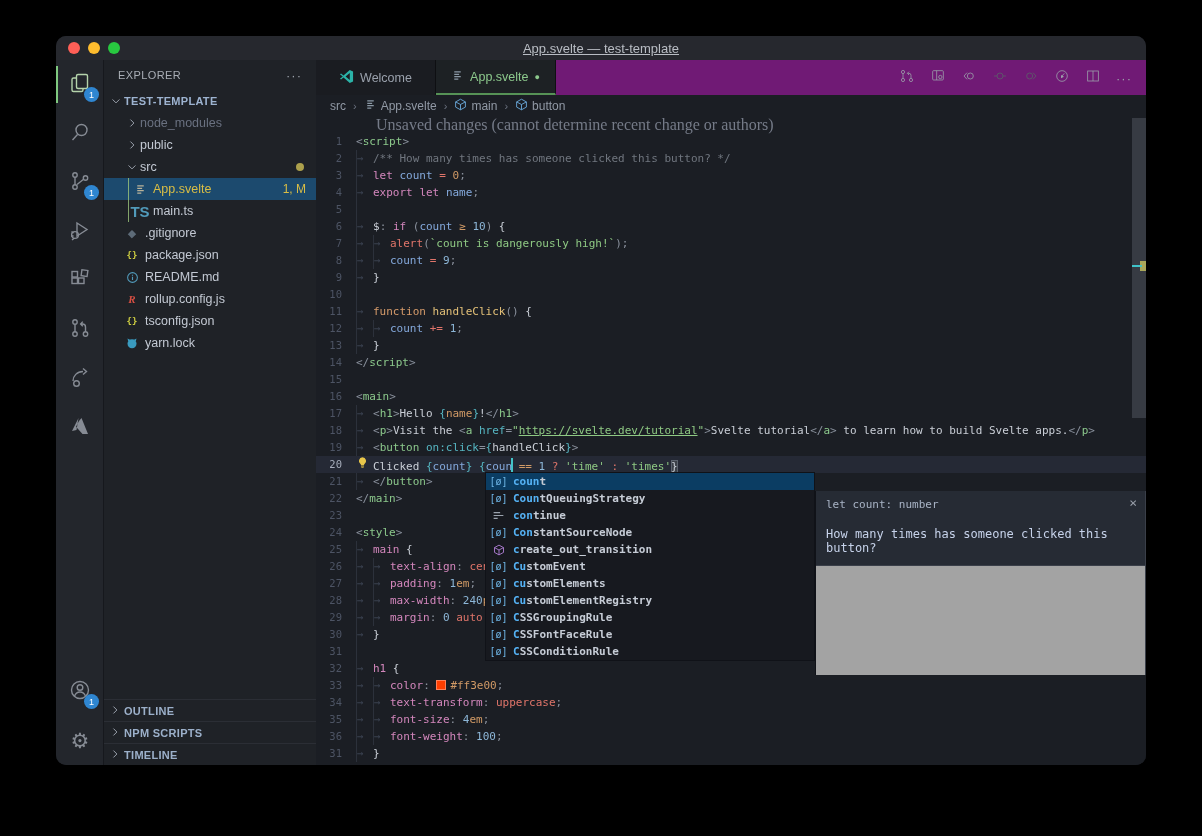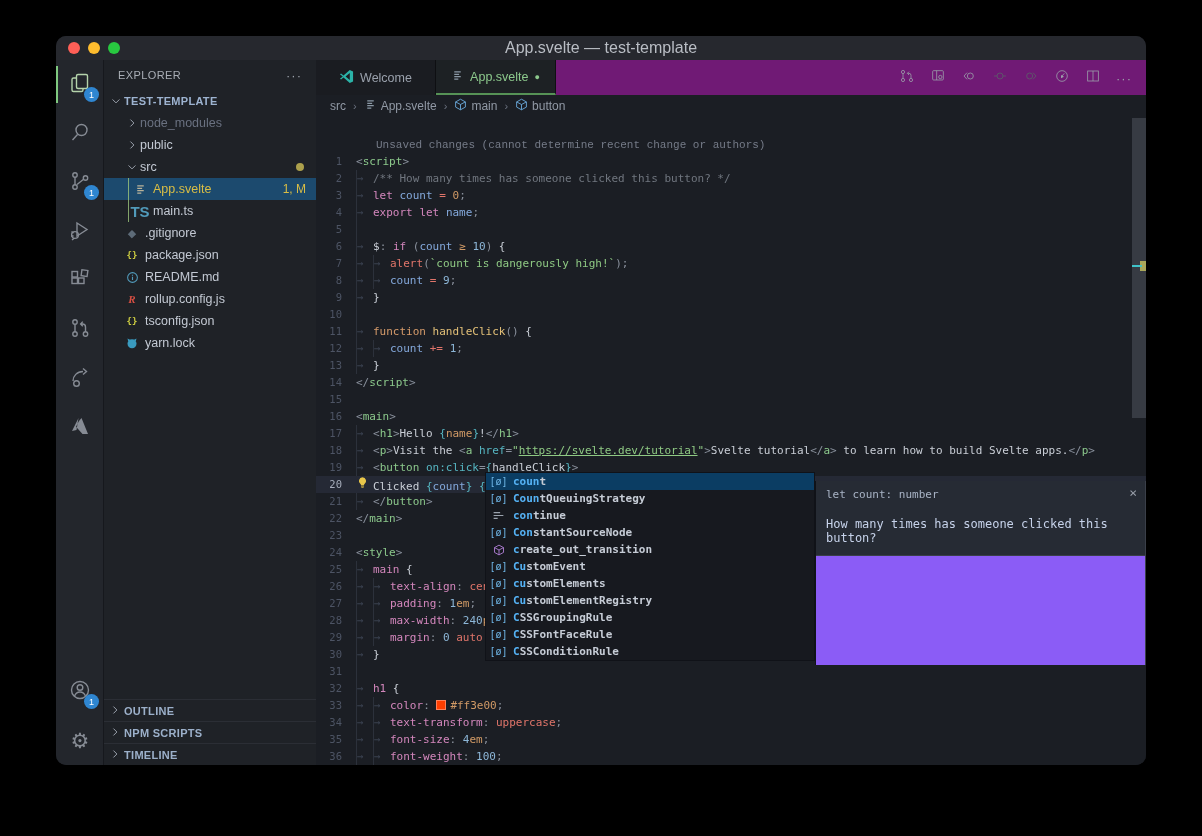--- a/index.html
+++ b/index.html
@@ -9,21 +9,21 @@
   .window { position:absolute; left:56px; top:36px; width:1090px; height:729px;
     border-radius:10px; overflow:hidden; background:#1b1e24; display:flex; flex-direction:column;
     box-shadow:0 20px 60px rgba(0,0,0,.7); }
 
   
   .titlebar { height:24px; background:#26282e; display:flex; align-items:center; justify-content:center;
     position:relative; flex:0 0 auto; }
   .traffic { position:absolute; left:12px; top:6px; display:flex; gap:8px; }
   .tl { width:12px; height:12px; border-radius:50%; }
   .tl.r { background:#ff5f57; } .tl.y { background:#febc2e; } .tl.g { background:#28c840; }
-  .wtitle { font-size:16px; color:#b9bdc4; }
+  .wtitle { font-size:13px; color:#b9bdc4;text-decoration:underline; }
 
   .main { flex:1; display:flex; min-height:0; }
 
   
   .activitybar { width:48px; background:#23262c; display:flex; flex-direction:column; flex:0 0 auto;
     border-right:1px solid #16181d; }
   .act { width:48px; height:49px; display:flex; align-items:center; justify-content:center; position:relative; cursor:pointer; }
   .act svg { stroke:#868b94; fill:none; stroke-width:1.4; }
   .act.active svg { stroke:#b4d3ab; }
   .act.active::before { content:""; position:absolute; left:0; top:6px; bottom:6px; width:2px; background:#7fc87f; }
@@ -66,22 +66,22 @@
   .ta.dim svg { stroke:#5a5f68; }
   .ta .more { color:#9ba0aa; font-size:13px; letter-spacing:1px; }
 
   .breadcrumbs { height:22px; display:flex; align-items:center; gap:7px; padding-left:14px; flex:0 0 auto;
     background:#1b1e24; font-size:12px; color:#9199a5; }
   .bc-sep { color:#6c7380; font-size:11px; }
   .bc-item { display:flex; align-items:center; gap:4px; cursor:pointer; }
 
   .editor { flex:1; position:relative; background:#1b1e24; overflow:hidden;
     font-family:"DejaVu Sans Mono", monospace; }
-  .blame { height:16px; padding-left:60px; font-family:Liberation Mono, monospace;
-    font-size:11px; color:#757b88; display:flex; align-items:center;margin-top:20px; }
+  .blame { height:16px; padding-left:60px; font-family:Liberation Serif, serif;
+    font-size:16px; color:#757b88; display:flex; align-items:center; }
   .line { height:17px; display:flex; line-height:17px; font-size:11px; white-space:pre; }
   .line.cur { background:#252935; }
   .ln { width:40px; flex:0 0 auto; text-align:right; padding-right:14px; color:#4d5464; font-size:10.5px; }
   .line.cur .ln { color:#a6adbb; }
   .lc { padding-left:0; }
   .ind { display:inline-block; width:17px; color:#3a4150; border-left:1px solid #2c313b; }
   .bulbspan { display:inline-block; width:17px; }
 
   .tk-w { color:#c9ced6; } .tk-p { color:#8a919d; } .tk-g { color:#8cc98c; }
   .tk-k { color:#d487bd; } .tk-v { color:#84a9dc; } .tk-o { color:#d19a66; }
@@ -99,21 +99,21 @@
   .suggest { position:absolute; left:169px; top:355px; width:330px; height:189px; background:#17191f;
     border:1px solid #101218; z-index:5; }
   .sg-row { height:17px; display:flex; align-items:center; gap:6px; padding-left:4px;
     font-size:11px; font-weight:bold; color:#c6ccd6; cursor:pointer; white-space:nowrap; }
   .sg-row.sel { background:#0b3d63; }
   .sg-ic { width:17px; flex:0 0 auto; display:flex; justify-content:center; align-items:center;
     font-size:10px; font-weight:normal; }
   .sg-ic.var { color:#6fb7e8; } .sg-ic.kw { color:#9aa2ad; }
   .sg-match { color:#55b2f5; }
 
-  .sg-docs { position:absolute; left:499px; top:364px; width:331px; height:184px; background:#8b5cf6;
+  .sg-docs { position:absolute; left:499px; top:374px; width:331px; height:184px; background:#a3a3a3;
     border-left:1px solid #101218; border-right:1px solid #3a3f49; z-index:5; }
   .sg-docs-top { background:#262b34; border-bottom:1px solid #3a3f49; padding:7px 10px 10px 10px; position:relative; }
   .sg-sig { font-family:"DejaVu Sans Mono", monospace; font-size:11px; color:#a9b4c6; }
   .sg-desc { margin-top:16px; font-size:12px; color:#c6d2ea; }
   .sg-close { position:absolute; top:4px; right:8px; color:#9aa0ab; font-size:13px; cursor:pointer; }
 
   
   .vscroll { position:absolute; right:0; top:1px; width:14px; height:300px; background:rgba(110,115,125,.35); z-index:4; cursor:pointer; }
   .ov-teal { position:absolute; right:4px; top:148px; width:10px; height:2px; background:#3fc3c9; z-index:6; }
   .ov-khaki { position:absolute; right:0; top:144px; width:6px; height:10px; background:#a9a75a; z-index:6; }

